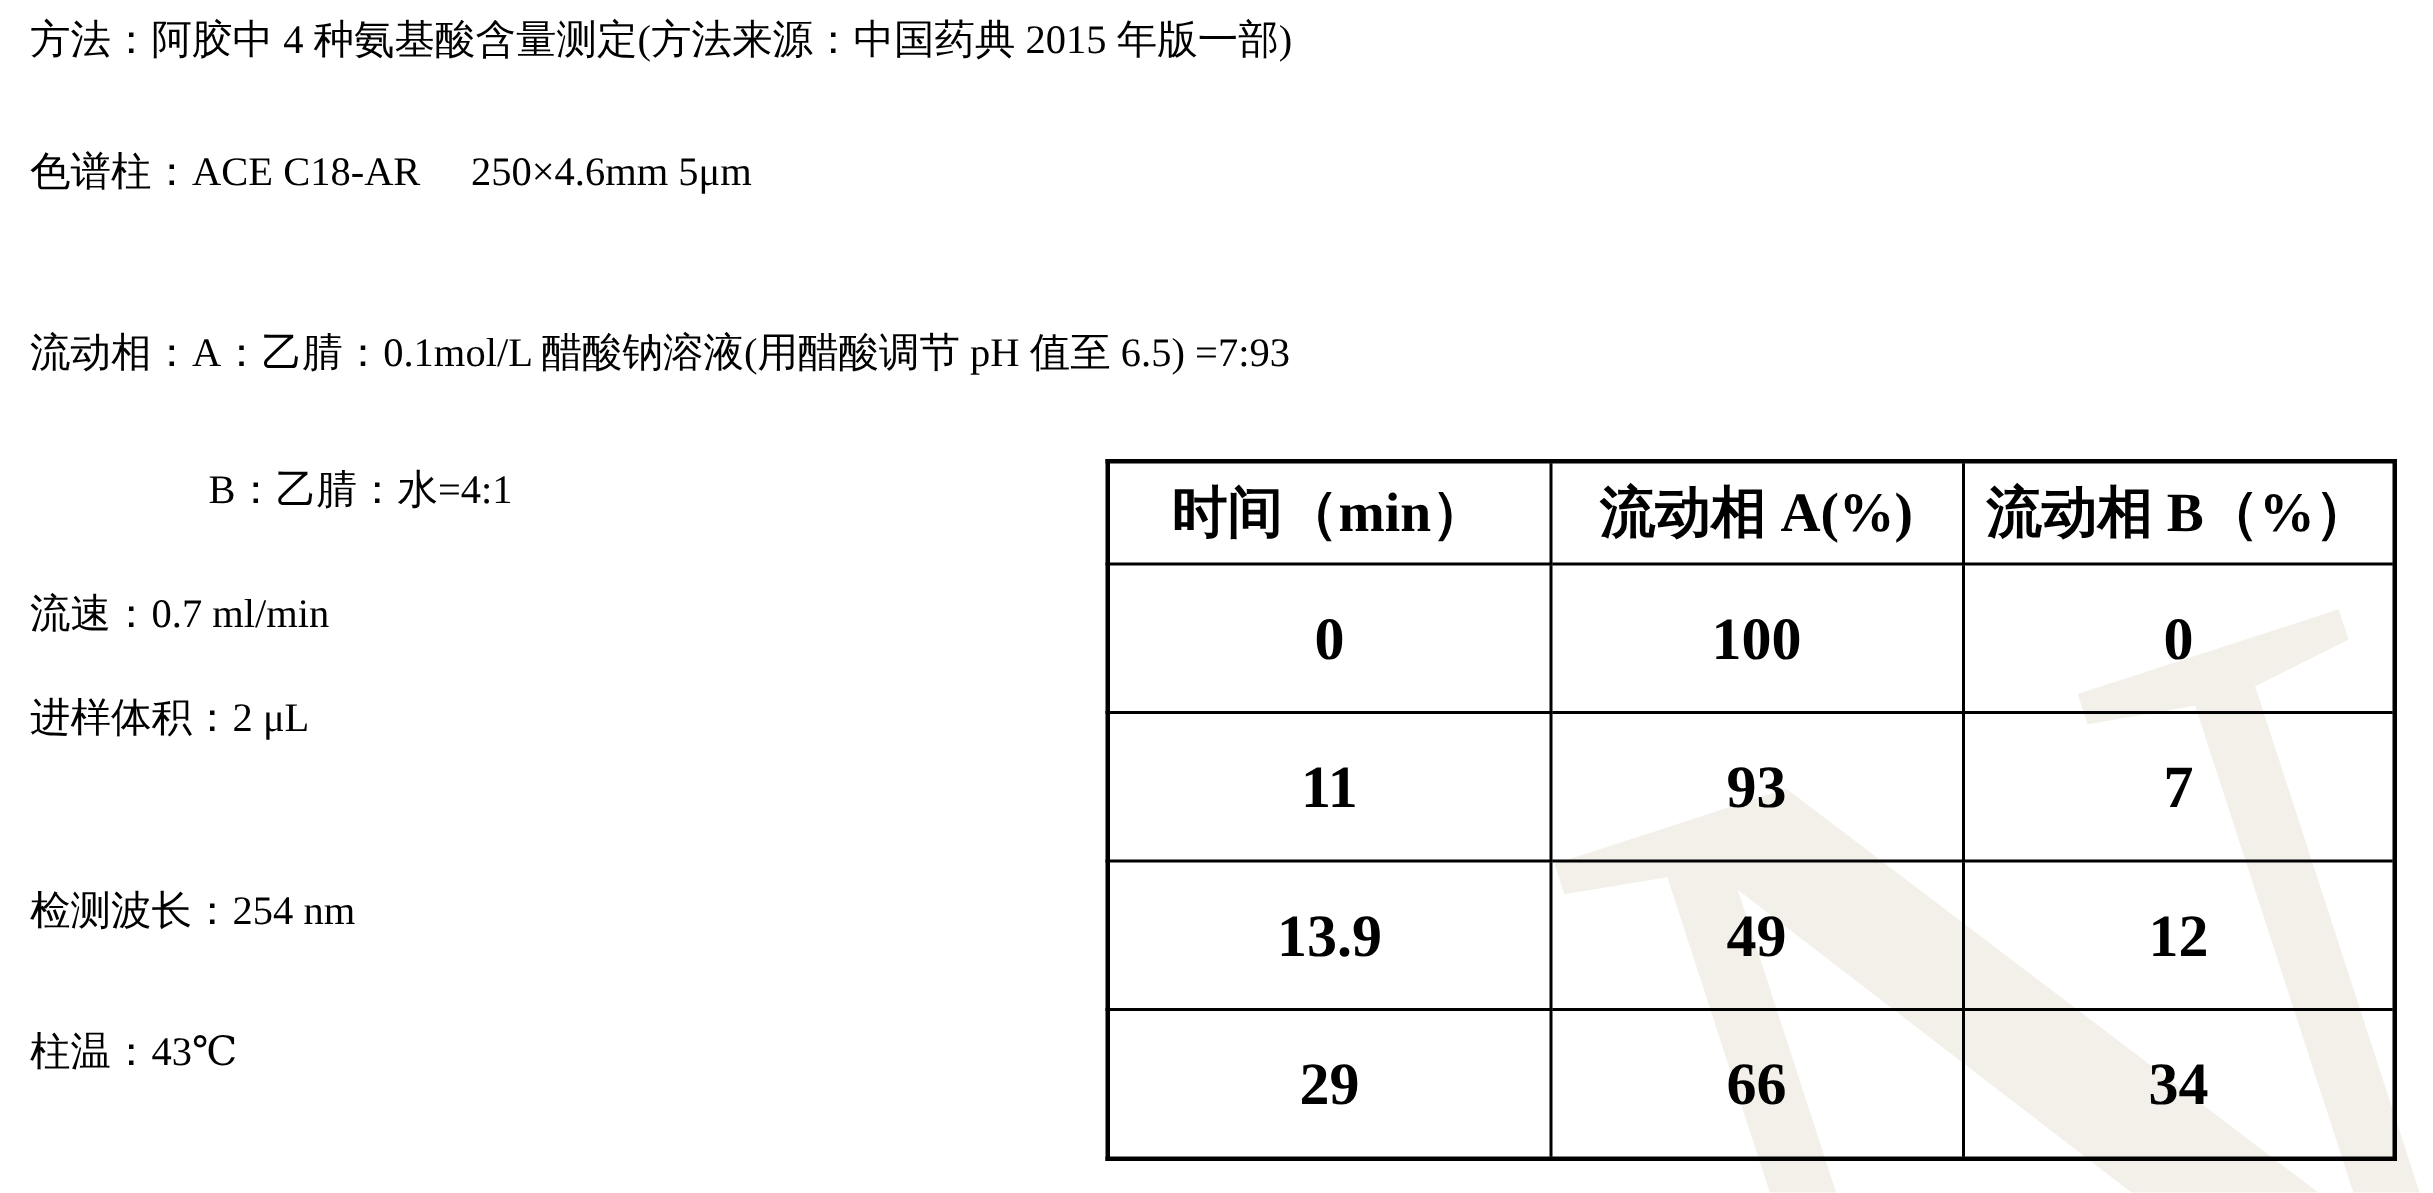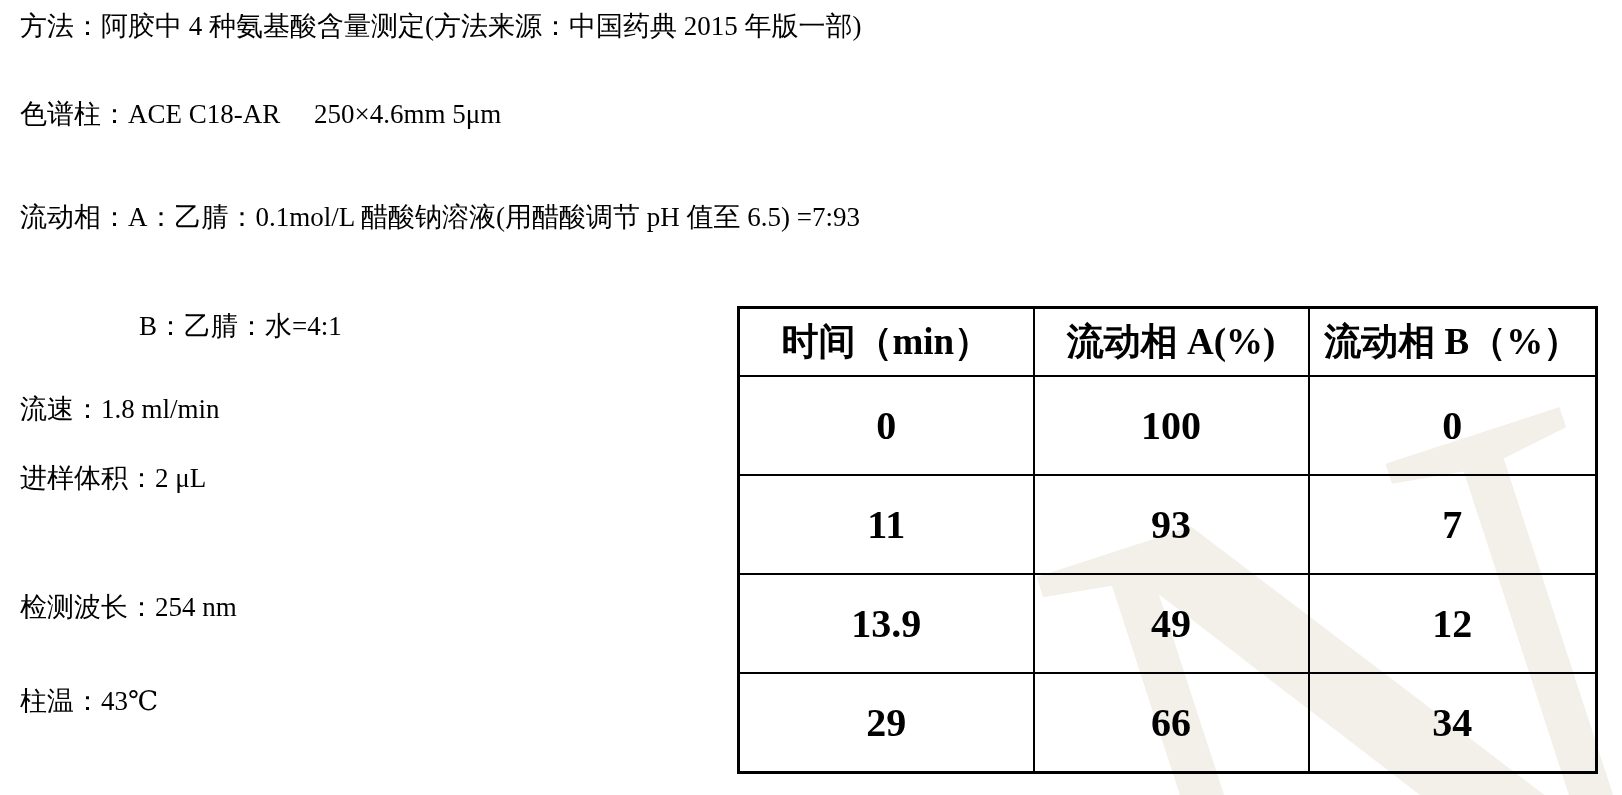--- a/index.html
+++ b/index.html
@@ -32,21 +32,21 @@
   .doc-line {
     position: absolute;
     left: 20px;
     font-size: 27px;
     line-height: 1.1;
     white-space: pre;
     z-index: 2;
   }
   .line-1 { top: 12px;  }
   .line-2 { top: 100px; }
-  .line-3 { top: 203px; }
+  .line-3 { top: 221px; }
   .line-4 { top: 282px; left: 139px; margin-top: 30px; }
   .line-5 { top: 395px; }
   .line-6 { top: 464px; }
   .line-7 { top: 593px; }
   .line-8 { top: 687px; }
 
   table.gradient-table {
     position: absolute;
     left: 737px;
     top: 306px;
@@ -86,21 +86,21 @@
 </style>
 </head>
 <body>
 
 <div class="watermark">N</div>
 
 <div class="doc-line line-1">方法：阿胶中 4 种氨基酸含量测定(方法来源：中国药典 2015 年版一部)</div>
 <div class="doc-line line-2">色谱柱：ACE C18-AR　 250×4.6mm 5μm</div>
 <div class="doc-line line-3">流动相：A：乙腈：0.1mol/L 醋酸钠溶液(用醋酸调节 pH 值至 6.5) =7:93</div>
 <div class="doc-line line-4">B：乙腈：水=4:1</div>
-<div class="doc-line line-5">流速：1.8 ml/min</div>
+<div class="doc-line line-5">流速：0.7 ml/min</div>
 <div class="doc-line line-6">进样体积：2 μL</div>
 <div class="doc-line line-7">检测波长：254 nm</div>
 <div class="doc-line line-8">柱温：43℃</div>
 
 <table class="gradient-table">
   <colgroup>
     <col class="col-time">
     <col class="col-a">
     <col class="col-b">
   </colgroup>

